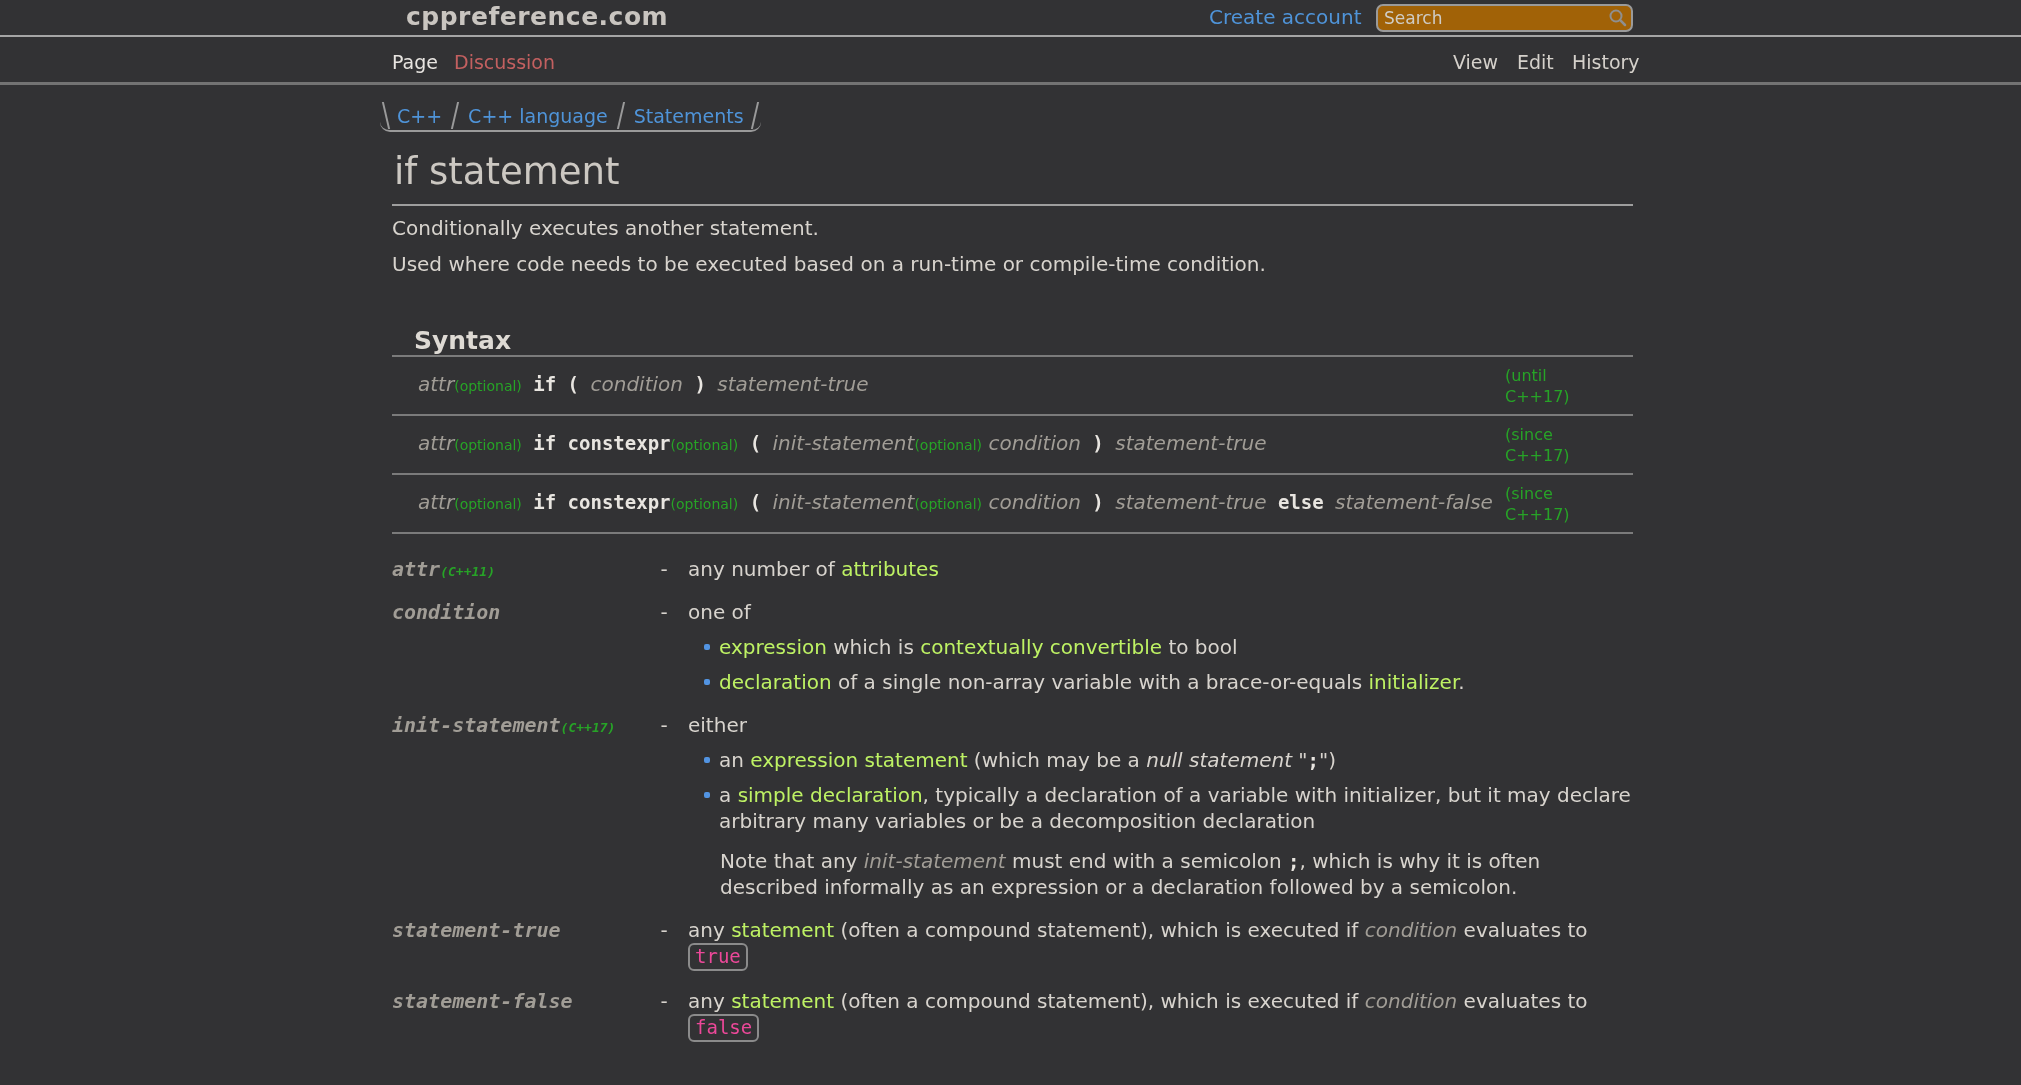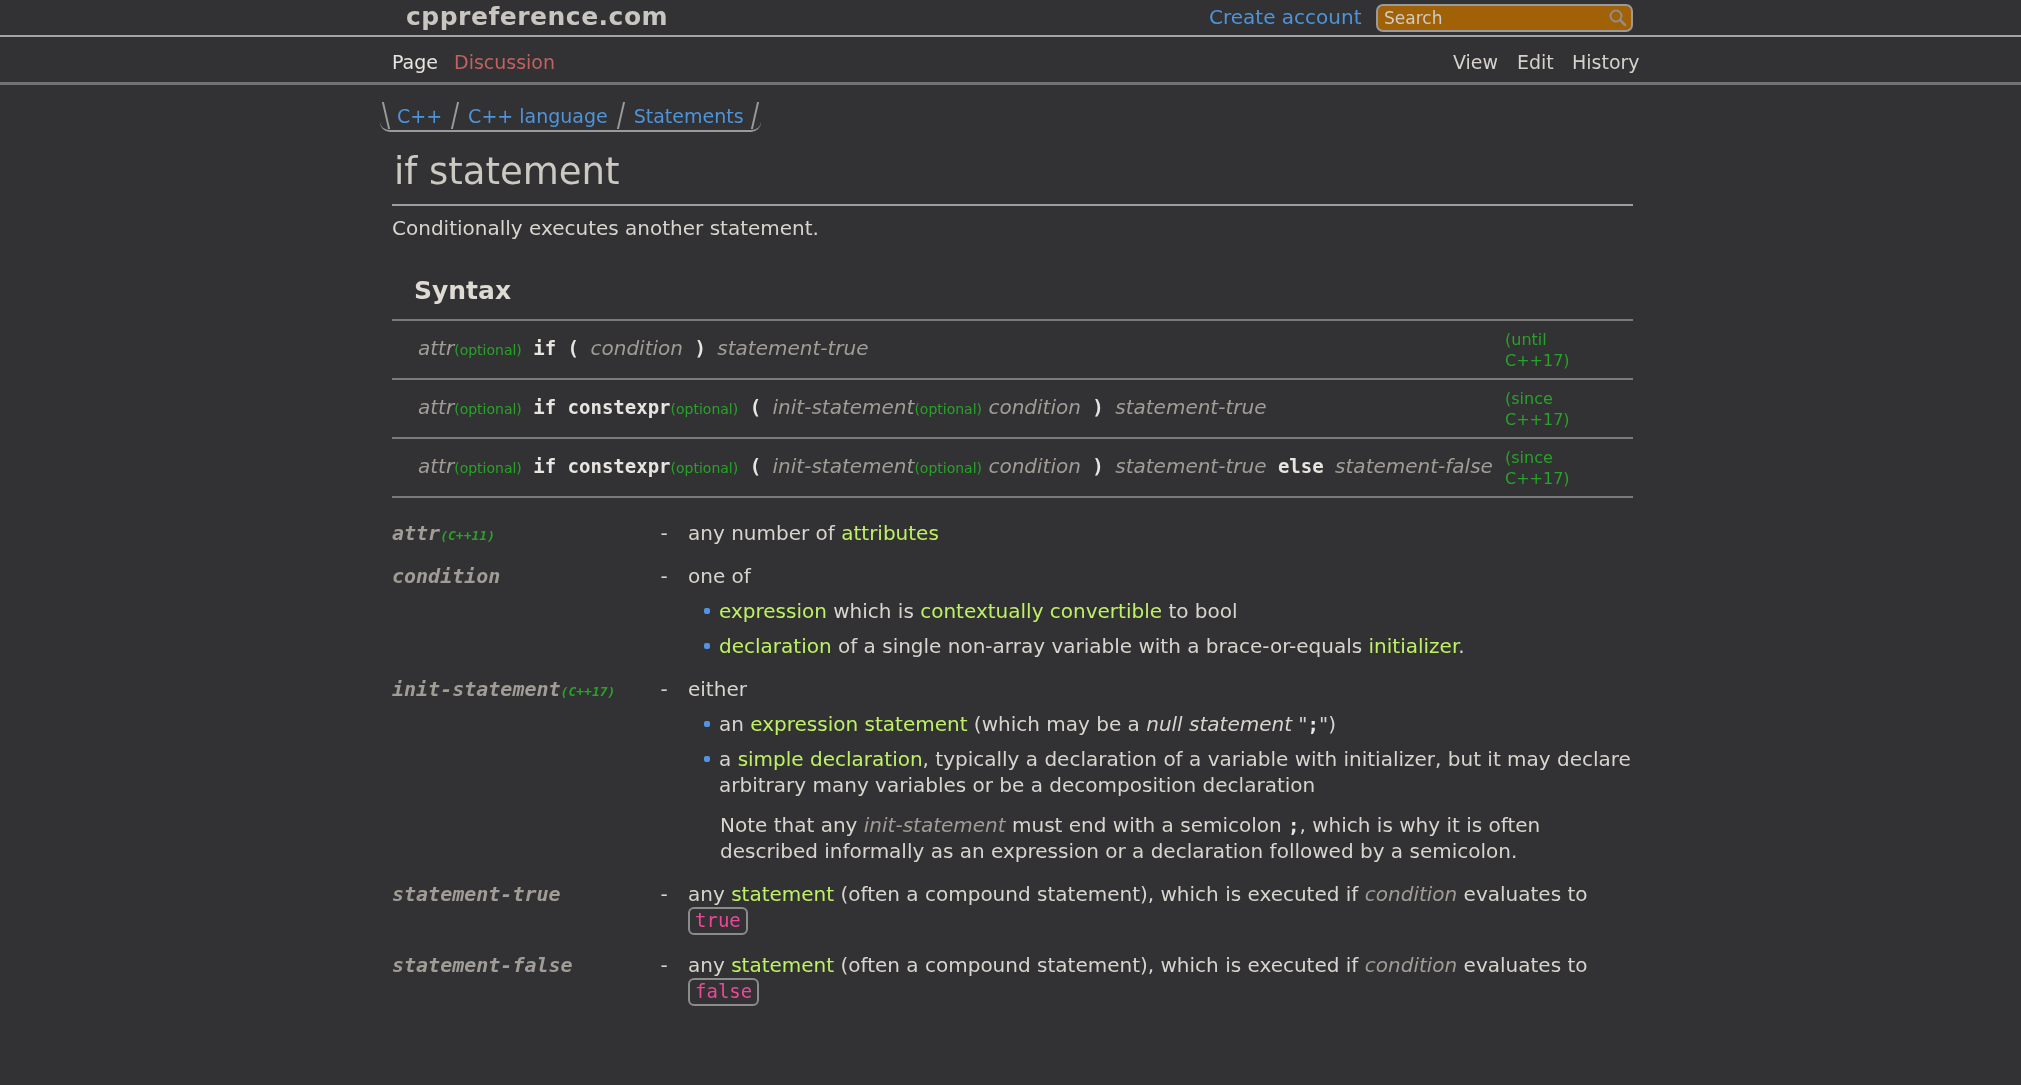--- a/index.html
+++ b/index.html
@@ -27,23 +27,23 @@
   .breadcrumb{position:absolute;left:380px;top:101px;height:31px;display:flex;align-items:center;border-bottom:2px solid #9a9a9a;border-radius:0 0 10px 10px;padding:0 5px;box-sizing:border-box}
   .crumb{font-size:19px;color:#4f94d9;cursor:pointer;margin:0 7px;white-space:nowrap}
   .crumb-sep{width:2px;height:27px;background:#9a9a9a;transform:skewX(-13deg);margin:0 5px}
   .crumb-edge-l{width:2px;height:27px;background:#9a9a9a;transform:skewX(13deg);margin-right:3px}
   .crumb-edge-r{width:2px;height:27px;background:#9a9a9a;transform:skewX(-13deg);margin-left:3px}
 
   
   .content{position:absolute;left:392px;top:146px;width:1241px}
   .page-title{margin:0;font-size:37px;font-weight:normal;color:#ccc8c2;line-height:44px;padding:4px 0 10px 2px;border-bottom:2px solid #9e9e9e}
   .intro{font-size:20px;line-height:27px;margin:9px 0;color:#d8d4ce}
-  .syntax-heading{font-size:25px;font-weight:bold;color:#dedad4;margin:34px 0 0 22px}
+  .syntax-heading{font-size:25px;font-weight:bold;color:#dedad4;margin:48px 0 0 22px}
 
-  table.syntax{width:100%;border-collapse:collapse;margin-top:14px}
+  table.syntax{width:100%;border-collapse:collapse;margin-top:0}
   table.syntax tr{border-top:2px solid #7b7b7b}
   table.syntax tr.last{border-bottom:2px solid #7b7b7b}
   td.code{padding:14px 8px 14px 26px;font-size:20px;line-height:27px;color:#d8d4ce}
   td.ver{width:128px;vertical-align:middle;padding:2px 0}
   .ver-inner{display:inline-block;width:82px;font-size:16px;line-height:21px;color:#27a327}
 
   
   .seg-v{font-style:italic;color:#a19d96}
   .seg-vi{font-style:italic;color:#a19d96}
   .seg-kw{font-family:"DejaVu Sans Mono","Liberation Mono",monospace;font-weight:bold;color:#e8e5e0;font-size:19px}
@@ -93,20 +93,21 @@
   <span class="crumb-sep"></span>
   <span class="crumb">C++ language</span>
   <span class="crumb-sep"></span>
   <span class="crumb">Statements</span>
   <span class="crumb-edge-r"></span>
 </div>
 
 <div class="content">
   <h1 class="page-title">if statement</h1>
   <p class="intro">Conditionally executes another statement.</p>
+  <p class="intro">Used where code needs to be executed based on a run-time or compile-time condition.</p>
 
   <div class="syntax-heading">Syntax</div>
 
   <table class="syntax">
     <tbody>
         <tr>
       <td class="code"><span class="seg-v">attr</span><span class="seg-opt">(optional)</span><span class="seg-kw"> if ( </span><span class="seg-v">condition</span><span class="seg-kw"> ) </span><span class="seg-v">statement-true</span></td>
       <td class="ver"><span class="ver-inner">(until C++17)</span></td>
     </tr>
     <tr>

